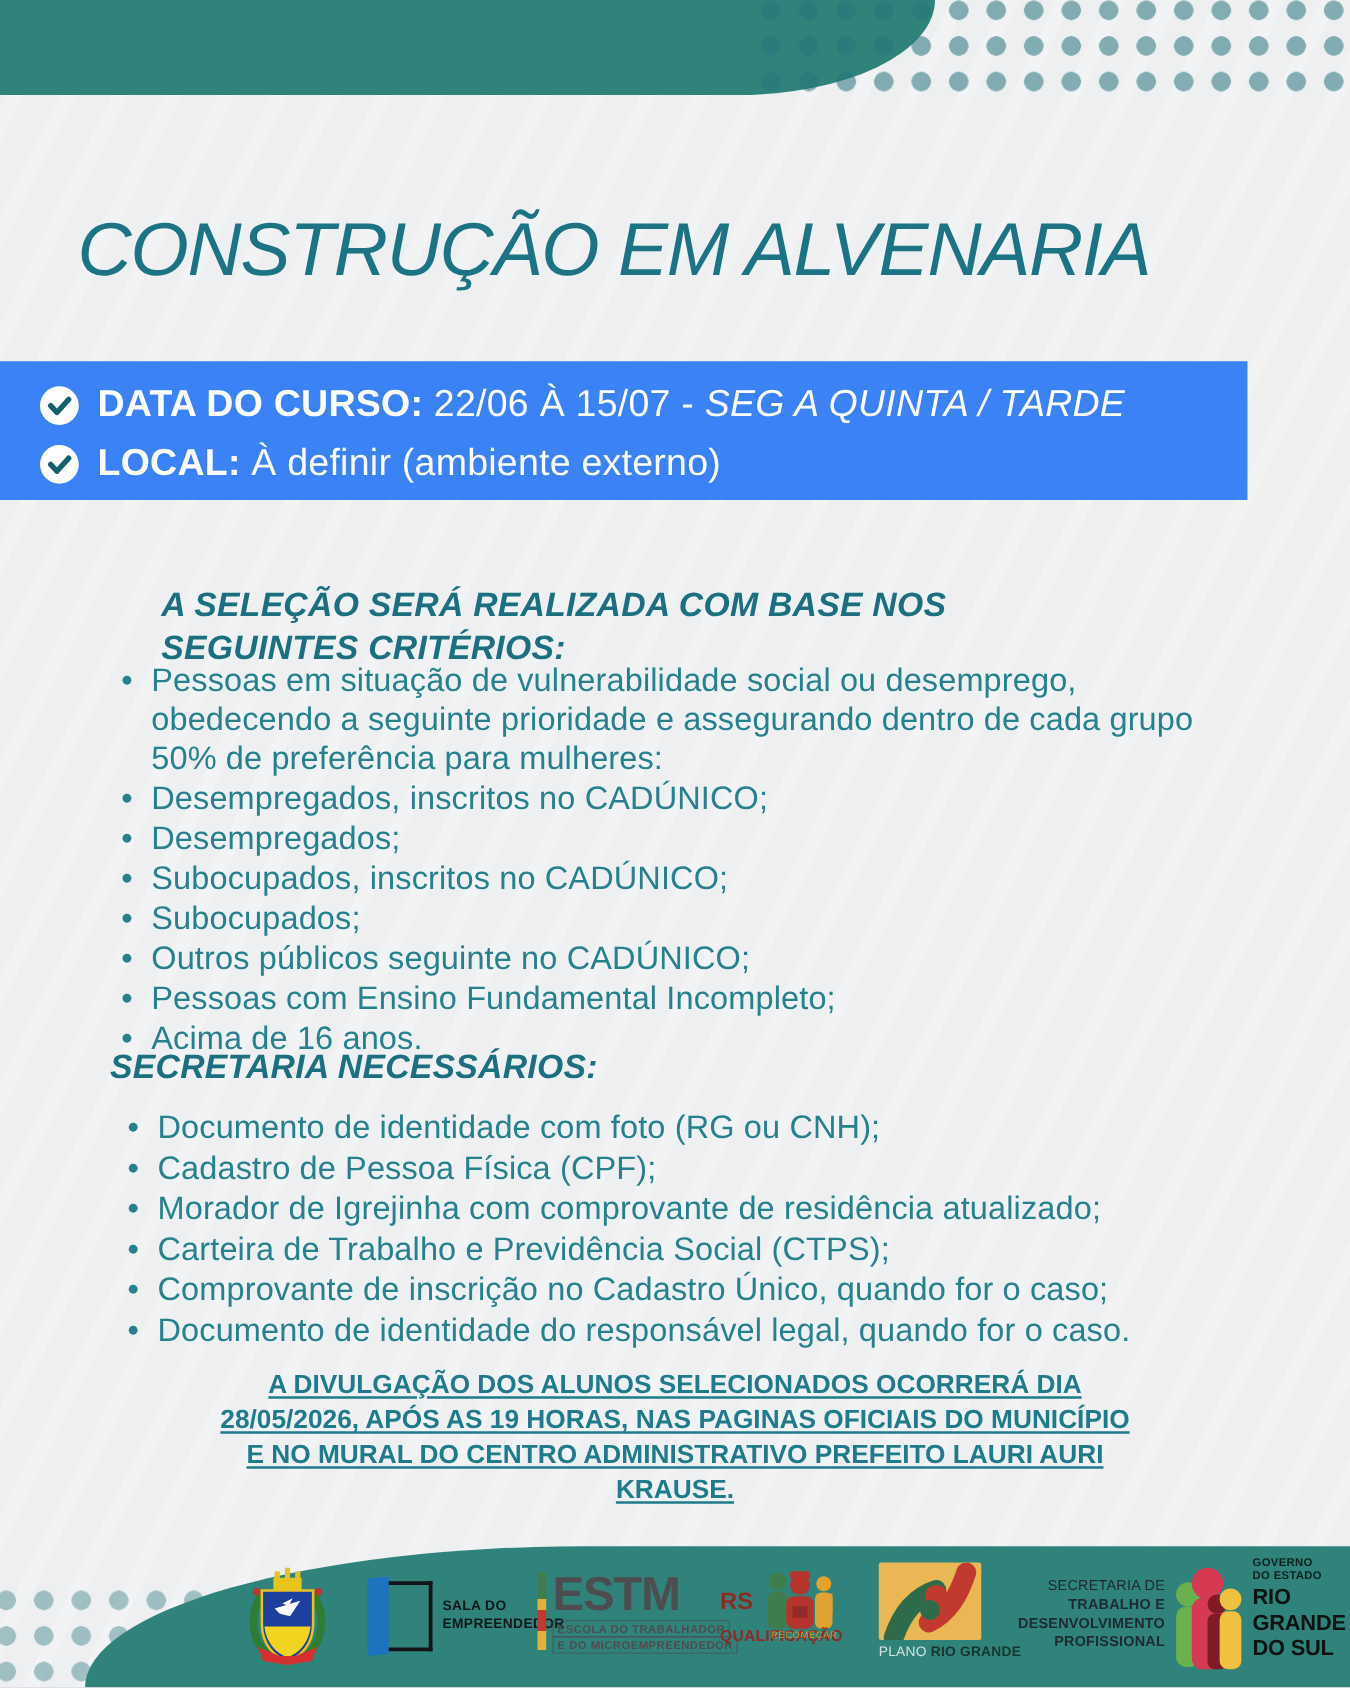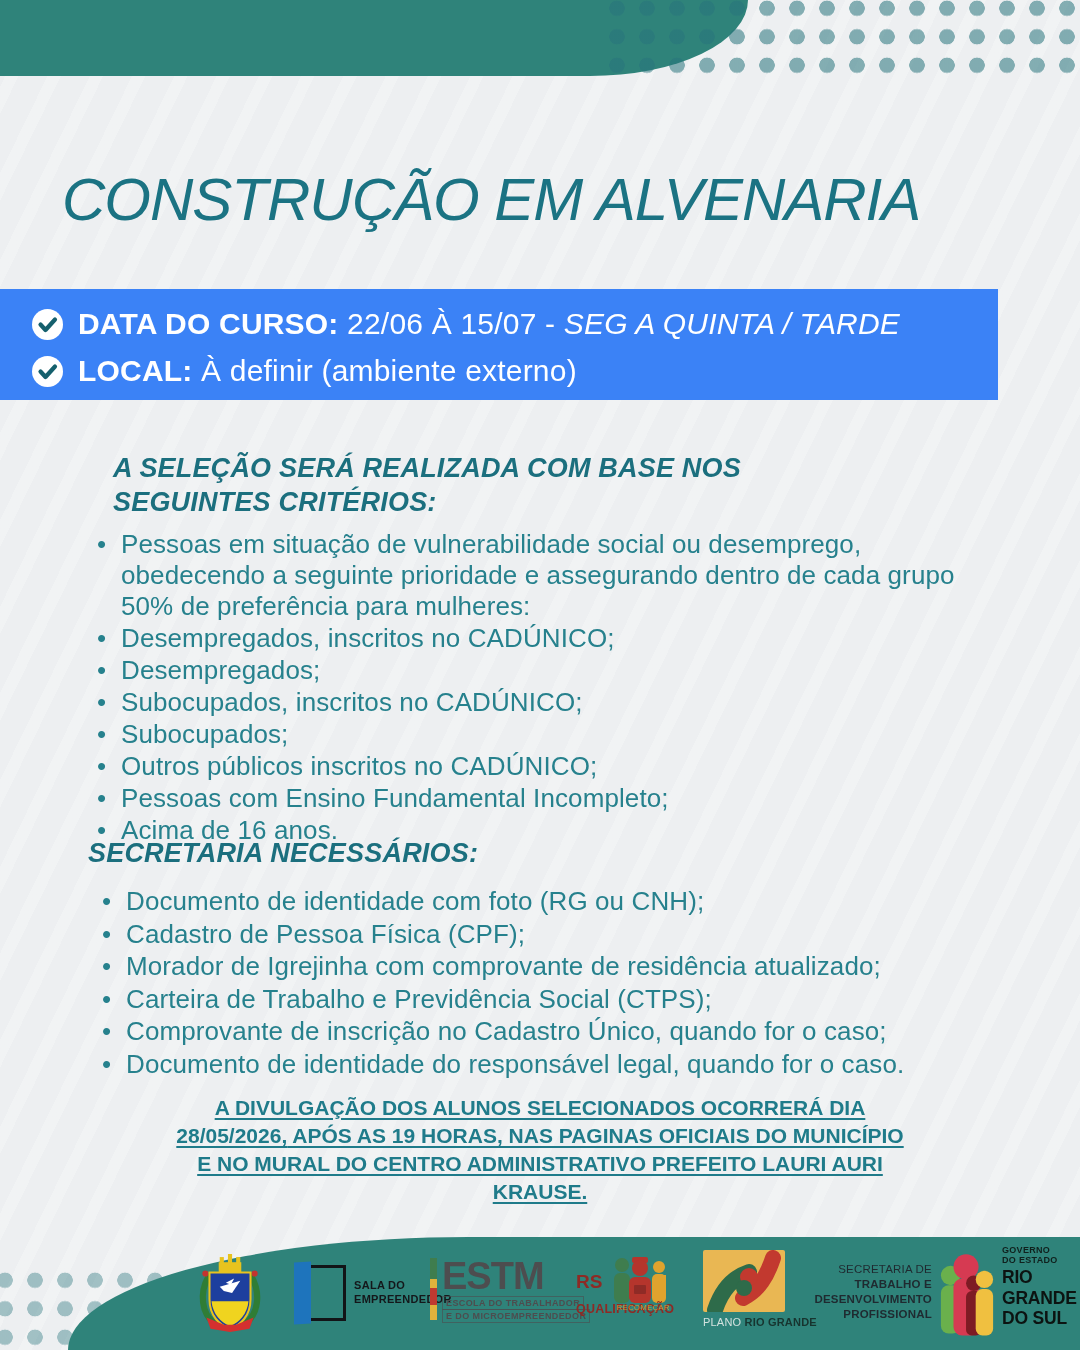--- a/index.html
+++ b/index.html
@@ -38,21 +38,21 @@
   .banner-row{display:flex;align-items:center;gap:15px;height:44px;}
   .check-circle{
     width:31px;height:31px;border-radius:50%;background:#ffffff;flex:0 0 31px;
     display:flex;align-items:center;justify-content:center;
   }
   .banner-text{font-size:30px;letter-spacing:.2px;white-space:nowrap;}
   .banner-text .lbl{font-weight:700;}
   .banner-text .it{font-style:italic;}
   
   .criteria-heading{
-    position:absolute;left:113px;top:452px;width:640px;margin:0;z-index:3;
+    position:absolute;left:113px;top:452px;width:640px;margin:16px;z-index:3;
     font-size:27px;line-height:1.25;font-weight:700;font-style:italic;
     color:#1b6f7e;letter-spacing:.2px;
   }
   ul.flyer-list{
     position:absolute;left:95px;margin:0;padding:0;list-style:none;z-index:3;
     width:912px;color:#26818d;font-size:26px;line-height:31px;letter-spacing:.1px;
   }
   ul.flyer-list li{padding-left:26px;position:relative;margin:0 0 1px 0;}
   ul.flyer-list li::before{
     content:"•";position:absolute;left:2px;top:0;color:#26818d;font-size:26px;
@@ -149,21 +149,21 @@
     </div>
   </div>
 
   <h2 class="criteria-heading">A SELEÇÃO SERÁ REALIZADA COM BASE NOS SEGUINTES CRITÉRIOS:</h2>
   <ul class="flyer-list" id="criteria-list">
     <li>Pessoas em situação de vulnerabilidade social ou desemprego, obedecendo a seguinte prioridade e assegurando dentro de cada grupo 50% de preferência para mulheres:</li>
     <li>Desempregados, inscritos no CADÚNICO;</li>
     <li>Desempregados;</li>
     <li>Subocupados, inscritos no CADÚNICO;</li>
     <li>Subocupados;</li>
-    <li>Outros públicos inscritos no CADÚNICO;</li>
+    <li>Outros públicos seguinte no CADÚNICO;</li>
     <li>Pessoas com Ensino Fundamental Incompleto;</li>
     <li>Acima de 16 anos.</li>
   </ul>
 
   <h2 class="docs-heading">SECRETARIA NECESSÁRIOS:</h2>
   <ul class="flyer-list" id="docs-list">
     <li>Documento de identidade com foto (RG ou CNH);</li>
     <li>Cadastro de Pessoa Física (CPF);</li>
     <li>Morador de Igrejinha com comprovante de residência atualizado;</li>
     <li>Carteira de Trabalho e Previdência Social (CTPS);</li>

